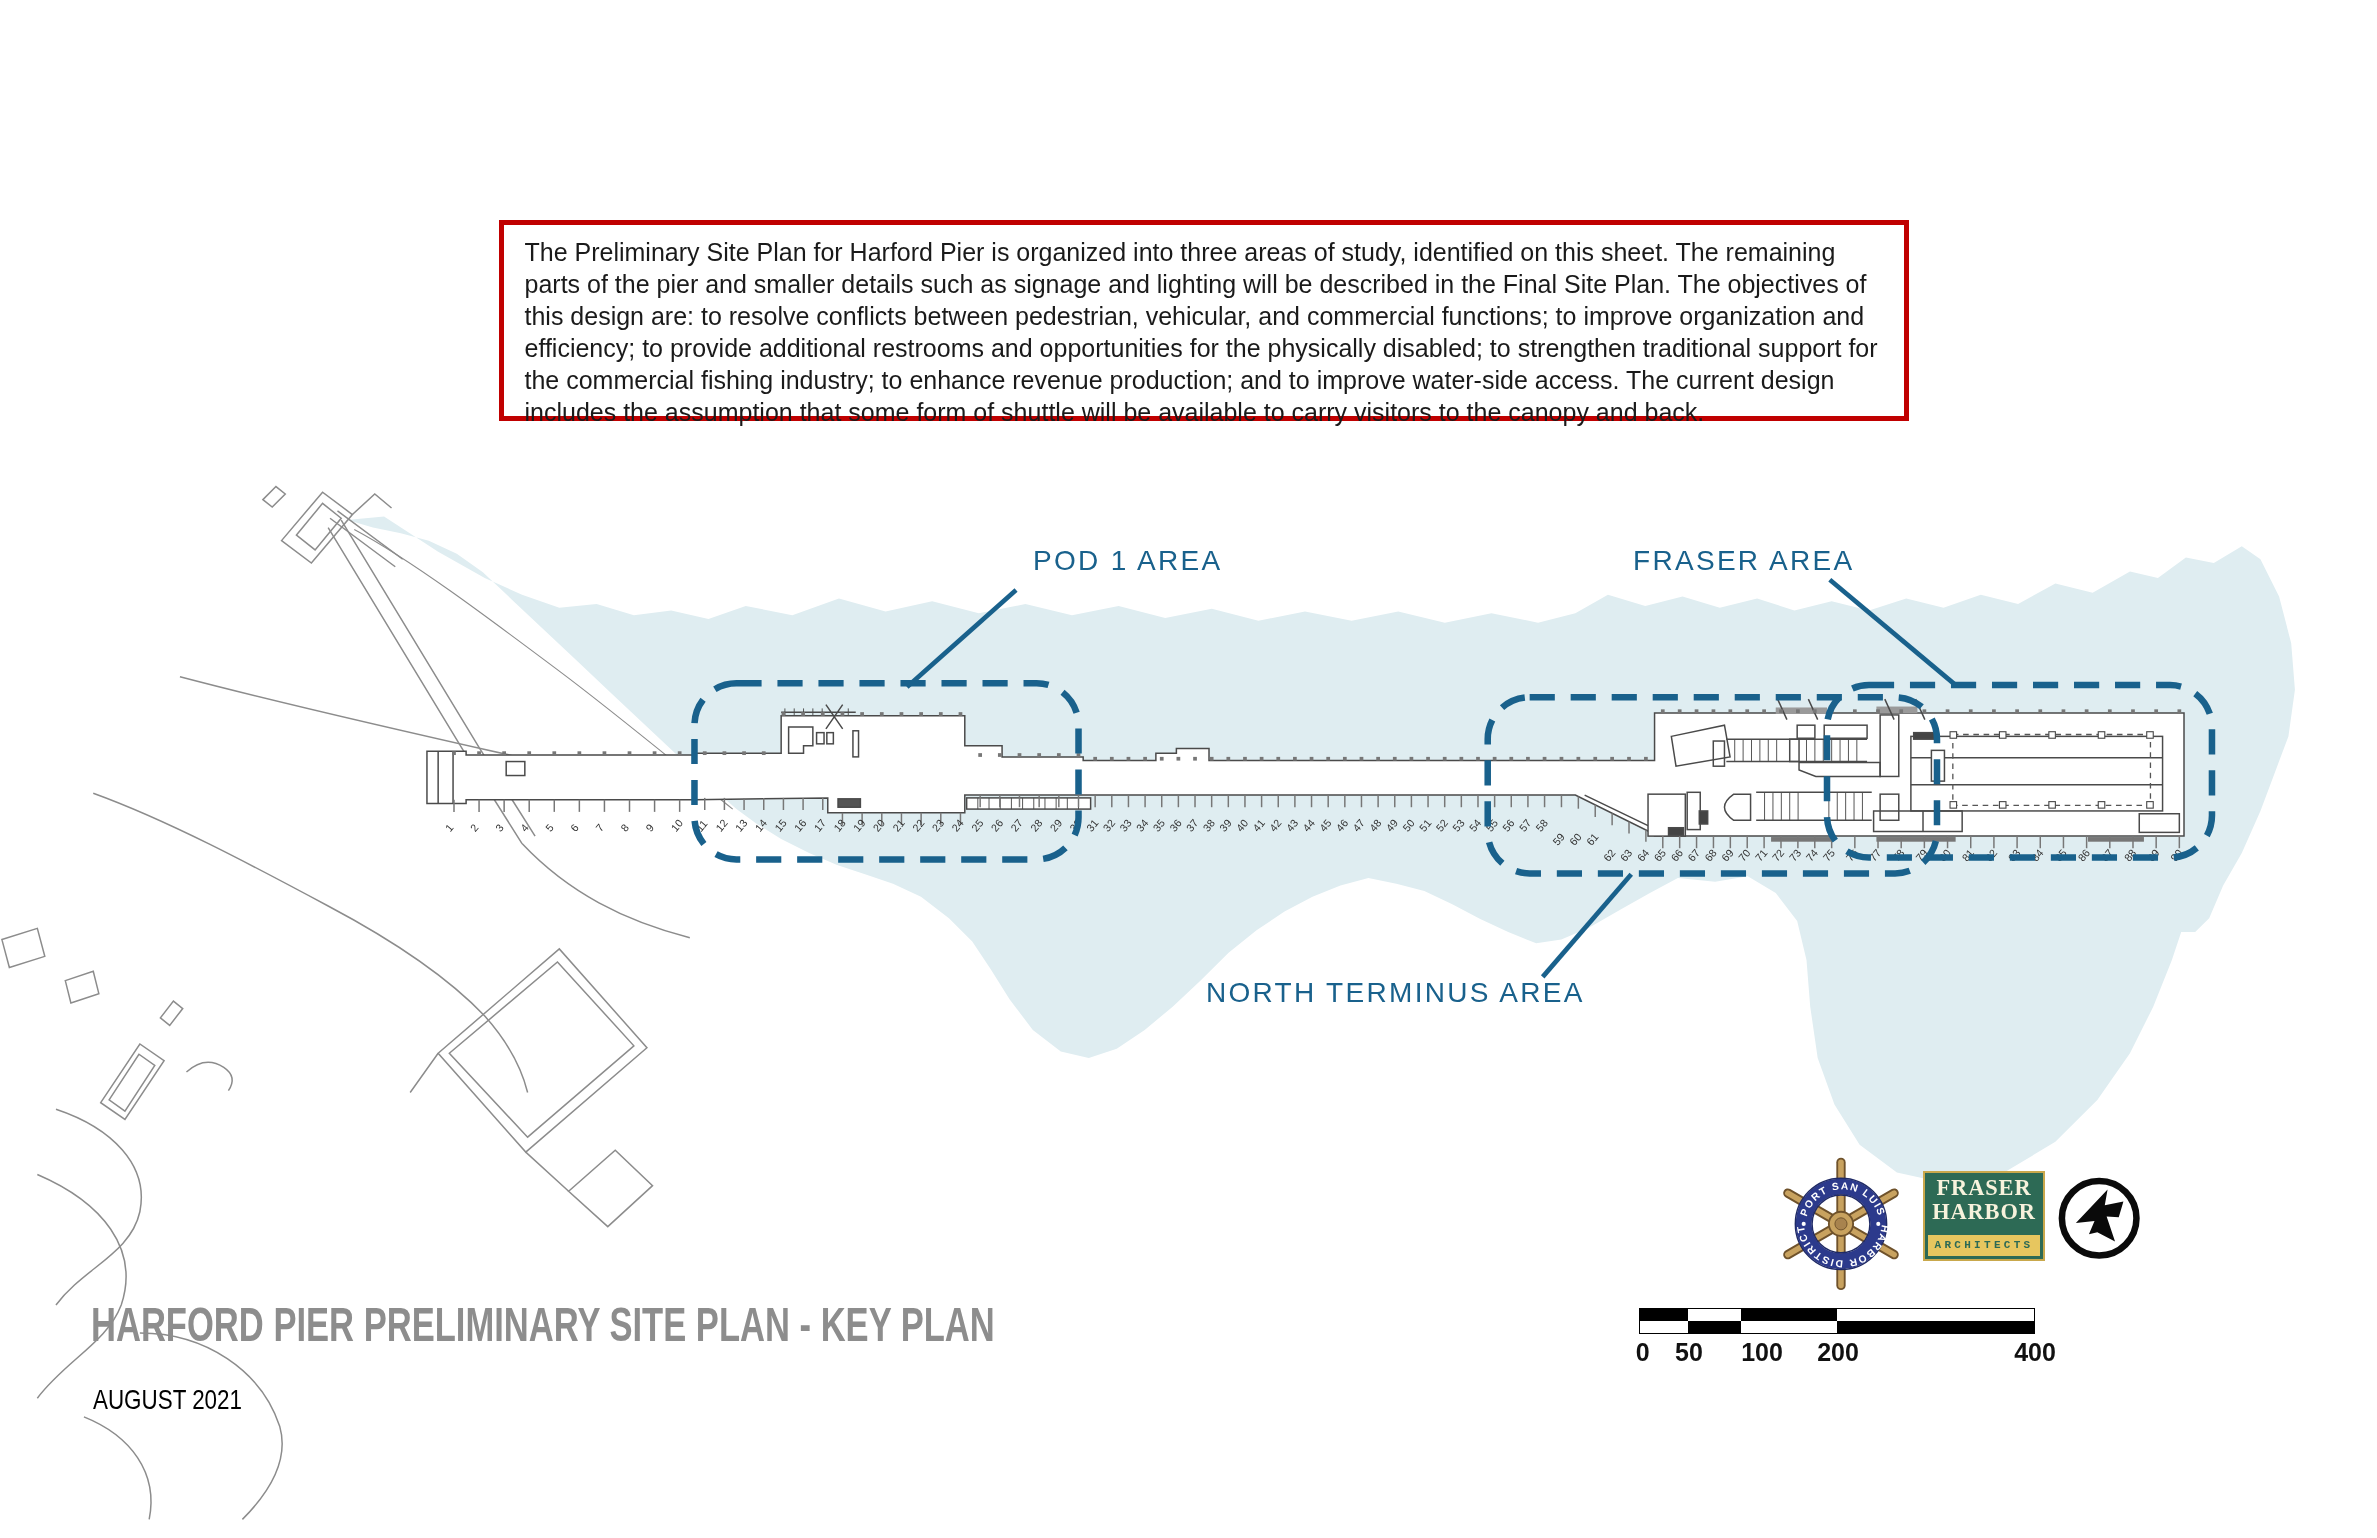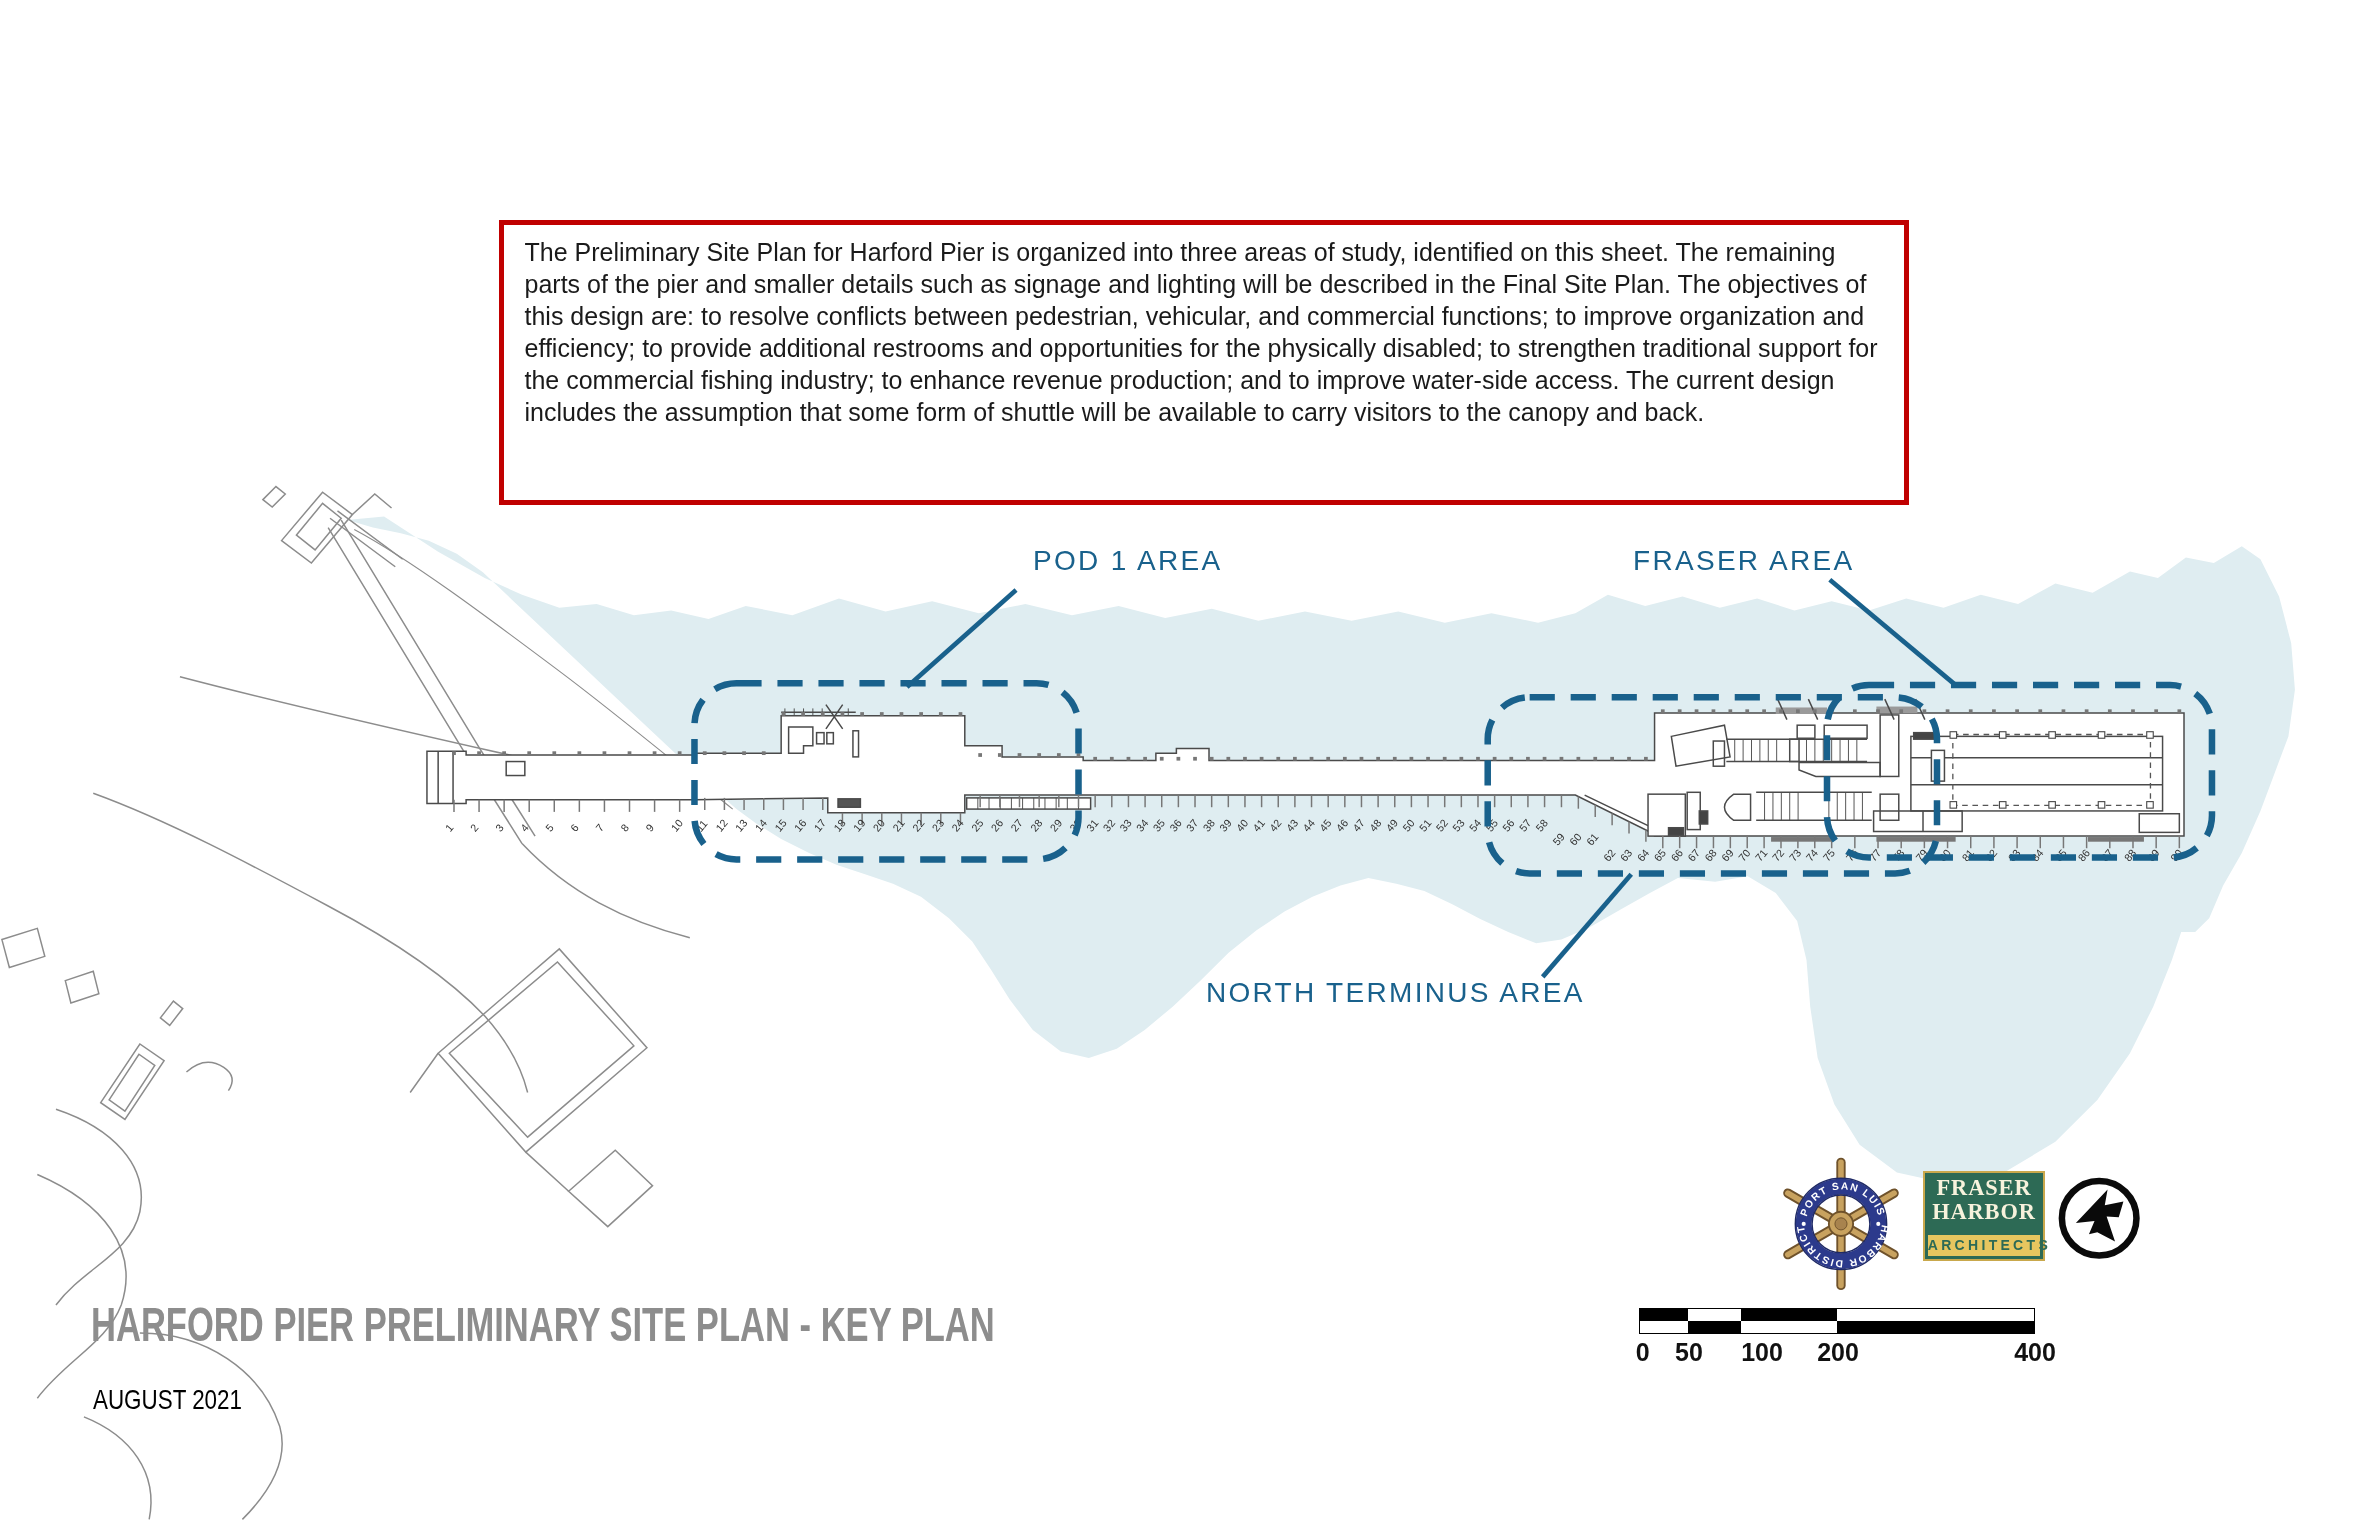--- a/index.html
+++ b/index.html
@@ -1,19 +1,19 @@
 <!DOCTYPE html>
 <html style="font-size:15px"><head>
 <meta charset="utf-8">
 <style>
   html,body{margin:0;padding:0;background:#ffffff;}
   .page{position:relative;width:2377px;height:1538px;background:#fff;overflow:hidden;
         font-family:"Liberation Sans",sans-serif;}
   .plan-svg{position:absolute;left:0;top:0;width:2377px;height:1538px;}
-  .annotation{position:absolute;left:499px;top:220px;width:1410px;height:285px;
+  .annotation{position:absolute;left:499px;top:220px;width:1410px;height:201px;
         box-sizing:border-box;border:5.6px solid #C00000;background:#fff;
         padding:11.2px 18.6px 9.3px 20.5px;}
   .annotation p{margin:0;font-size:25px;line-height:32px;color:#1a1a1a;
         font-family:"Liberation Sans",sans-serif;}
   .arealabel{position:absolute;font-weight:normal;font-size:28px;letter-spacing:2.3px;
         color:#19618C;white-space:nowrap;}
   .lbl-pod1{left:1033px;top:545px;}
   .lbl-canopy{left:1633px;top:545px;}
   .lbl-nt{left:1206px;top:977px;}
   .sheet-title{position:absolute;left:91px;top:1301px;font-size:48px;line-height:48px;
@@ -32,22 +32,22 @@
   .sb-labels span{position:absolute;transform:translateX(-50%);font-size:25px;
         font-weight:bold;color:#111;}
   
   .fs-logo{position:absolute;left:1923px;top:1171px;width:122px;height:90px;
         box-sizing:border-box;border:2.8px solid #C9A84C;background:#2D6A55;}
   .fs-main{position:absolute;left:2.8px;top:2.8px;right:2.8px;height:56px;background:#2D6A55;
         text-align:center;color:#F7F2DC;font-family:"Liberation Serif",serif;font-weight:bold;}
   .fs-main div{font-size:22.4px;line-height:24px;letter-spacing:0.9px;}
   .fs-band{position:absolute;left:2.8px;right:2.8px;bottom:2.8px;height:21.4px;background:#E7C65F;
         text-align:center;}
-  .fs-band div{font-size:14px;line-height:21.4px;letter-spacing:3.3px;color:#2D6A55;
-        font-weight:bold;font-family:Liberation Sans, sans-serif;text-align:right;}
+  .fs-band div{font-size:11px;line-height:21.4px;letter-spacing:3.3px;color:#2D6A55;
+        font-weight:bold;font-family:Liberation Mono, monospace;}
   .bent-num{font-size:11.5px;fill:#333;font-family:"Liberation Sans",sans-serif;}
   .wheel-text{font-size:11px;font-weight:bold;fill:#fff;letter-spacing:1.5px;
         font-family:"Liberation Sans",sans-serif;}
 </style>
 </head>
 <body>
 
 <div class="page">
 
   <svg class="plan-svg" viewBox="0 0 2550 1650">

